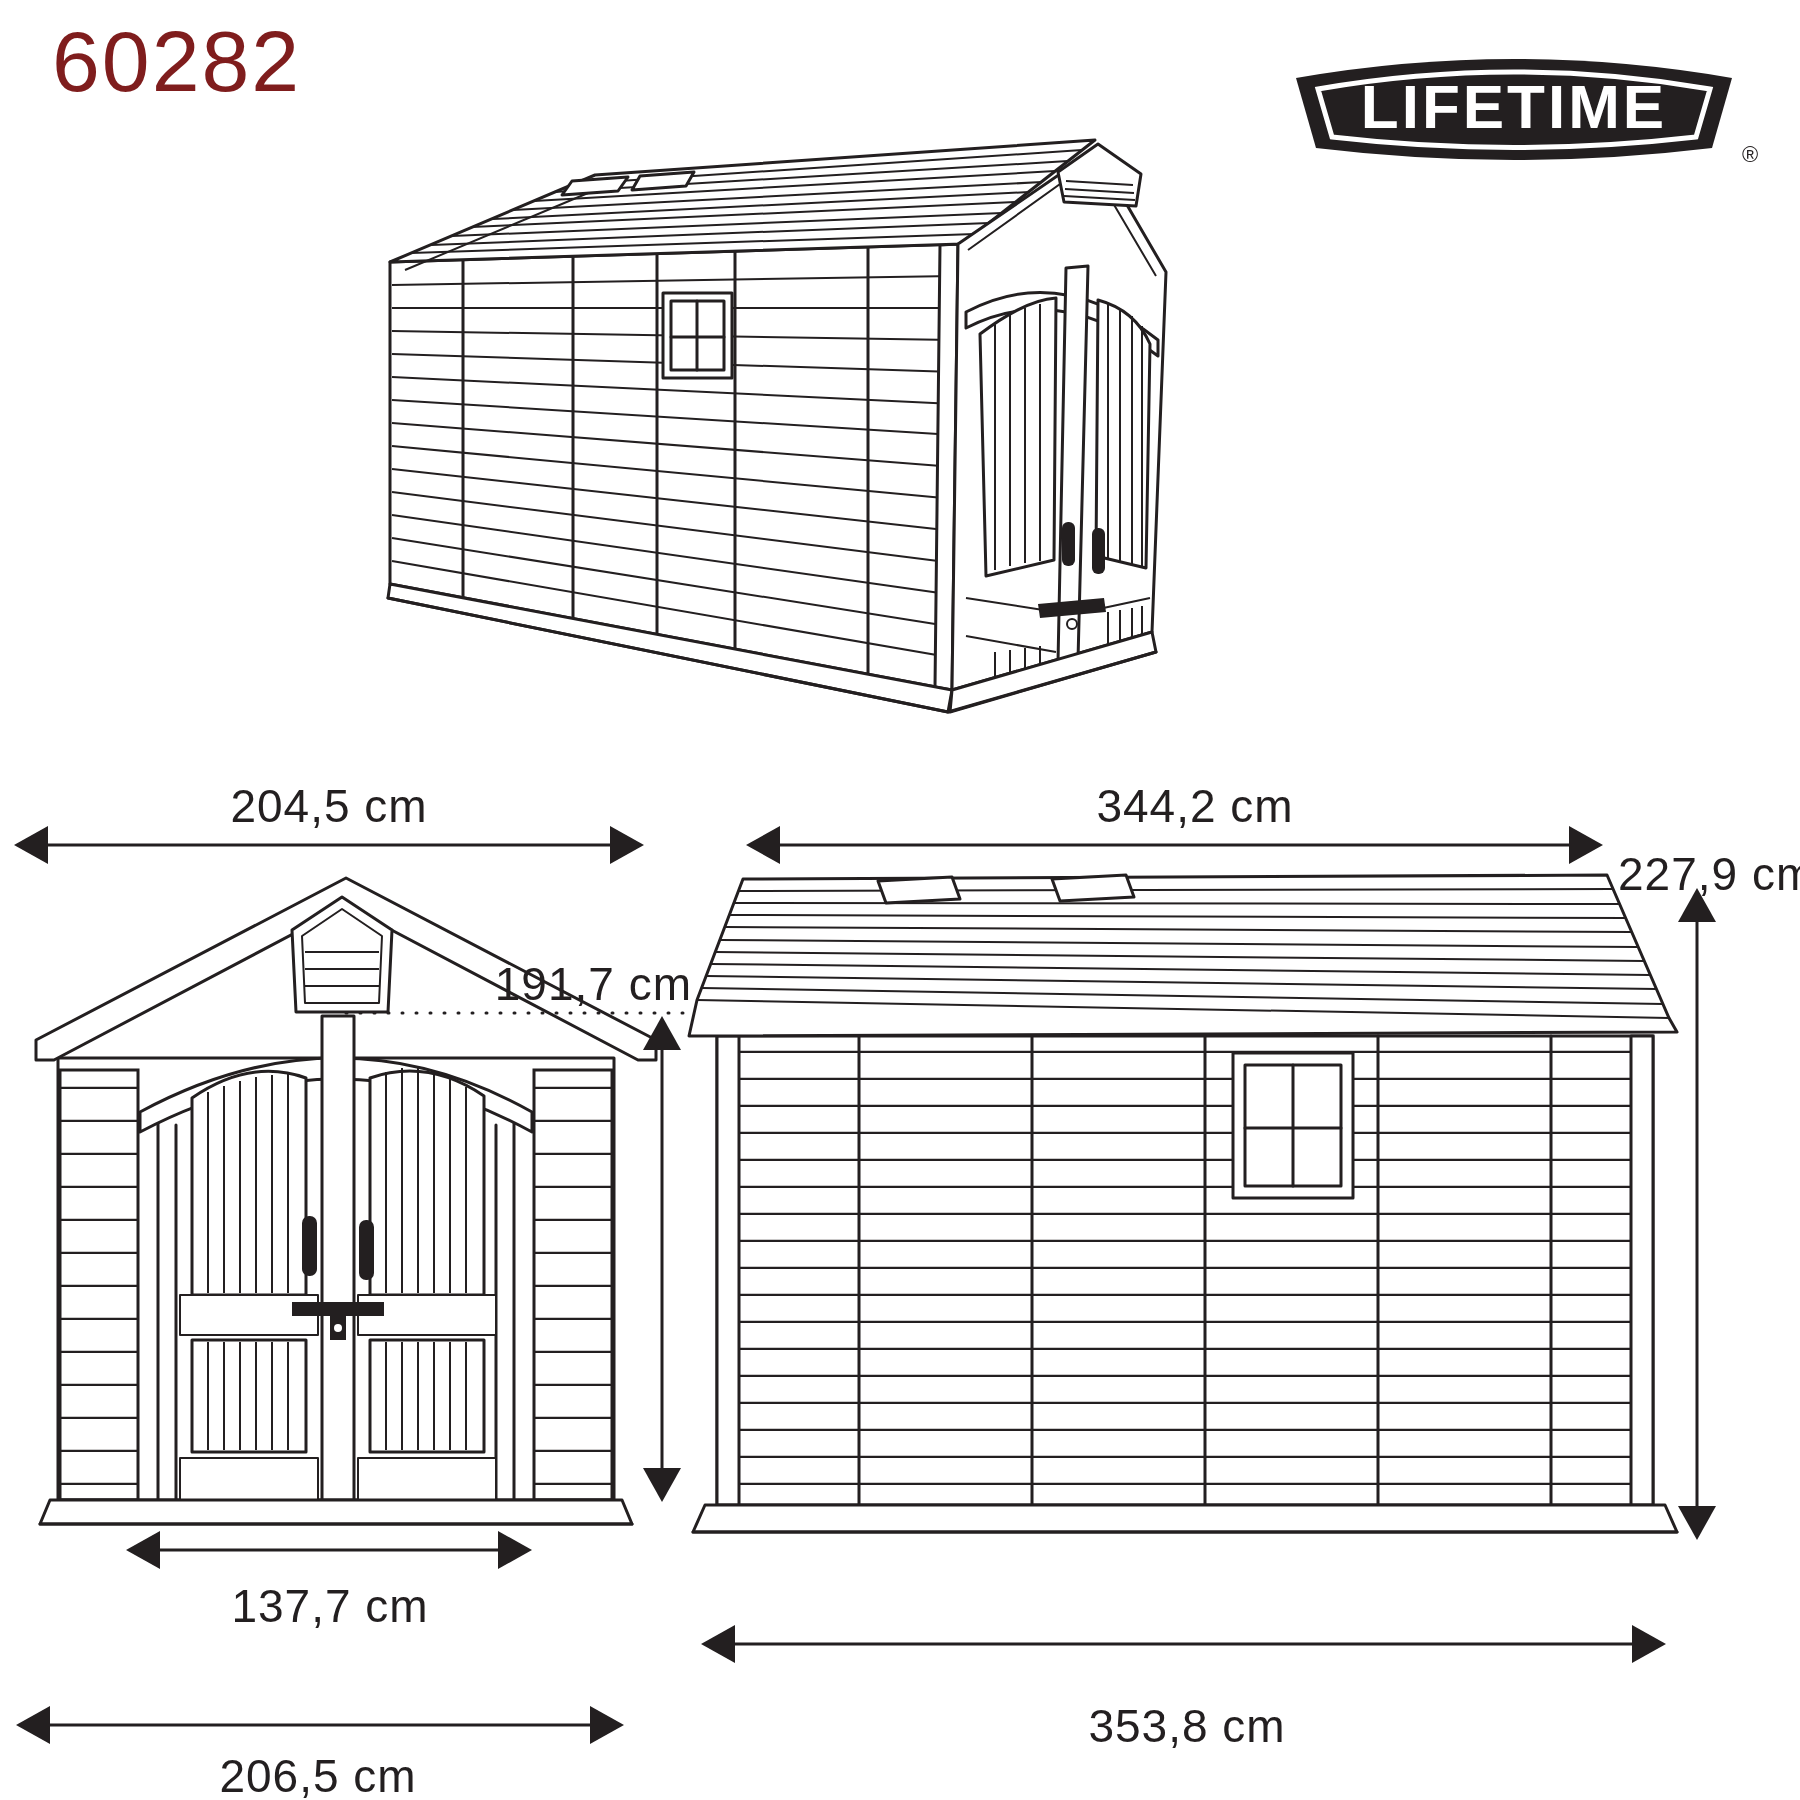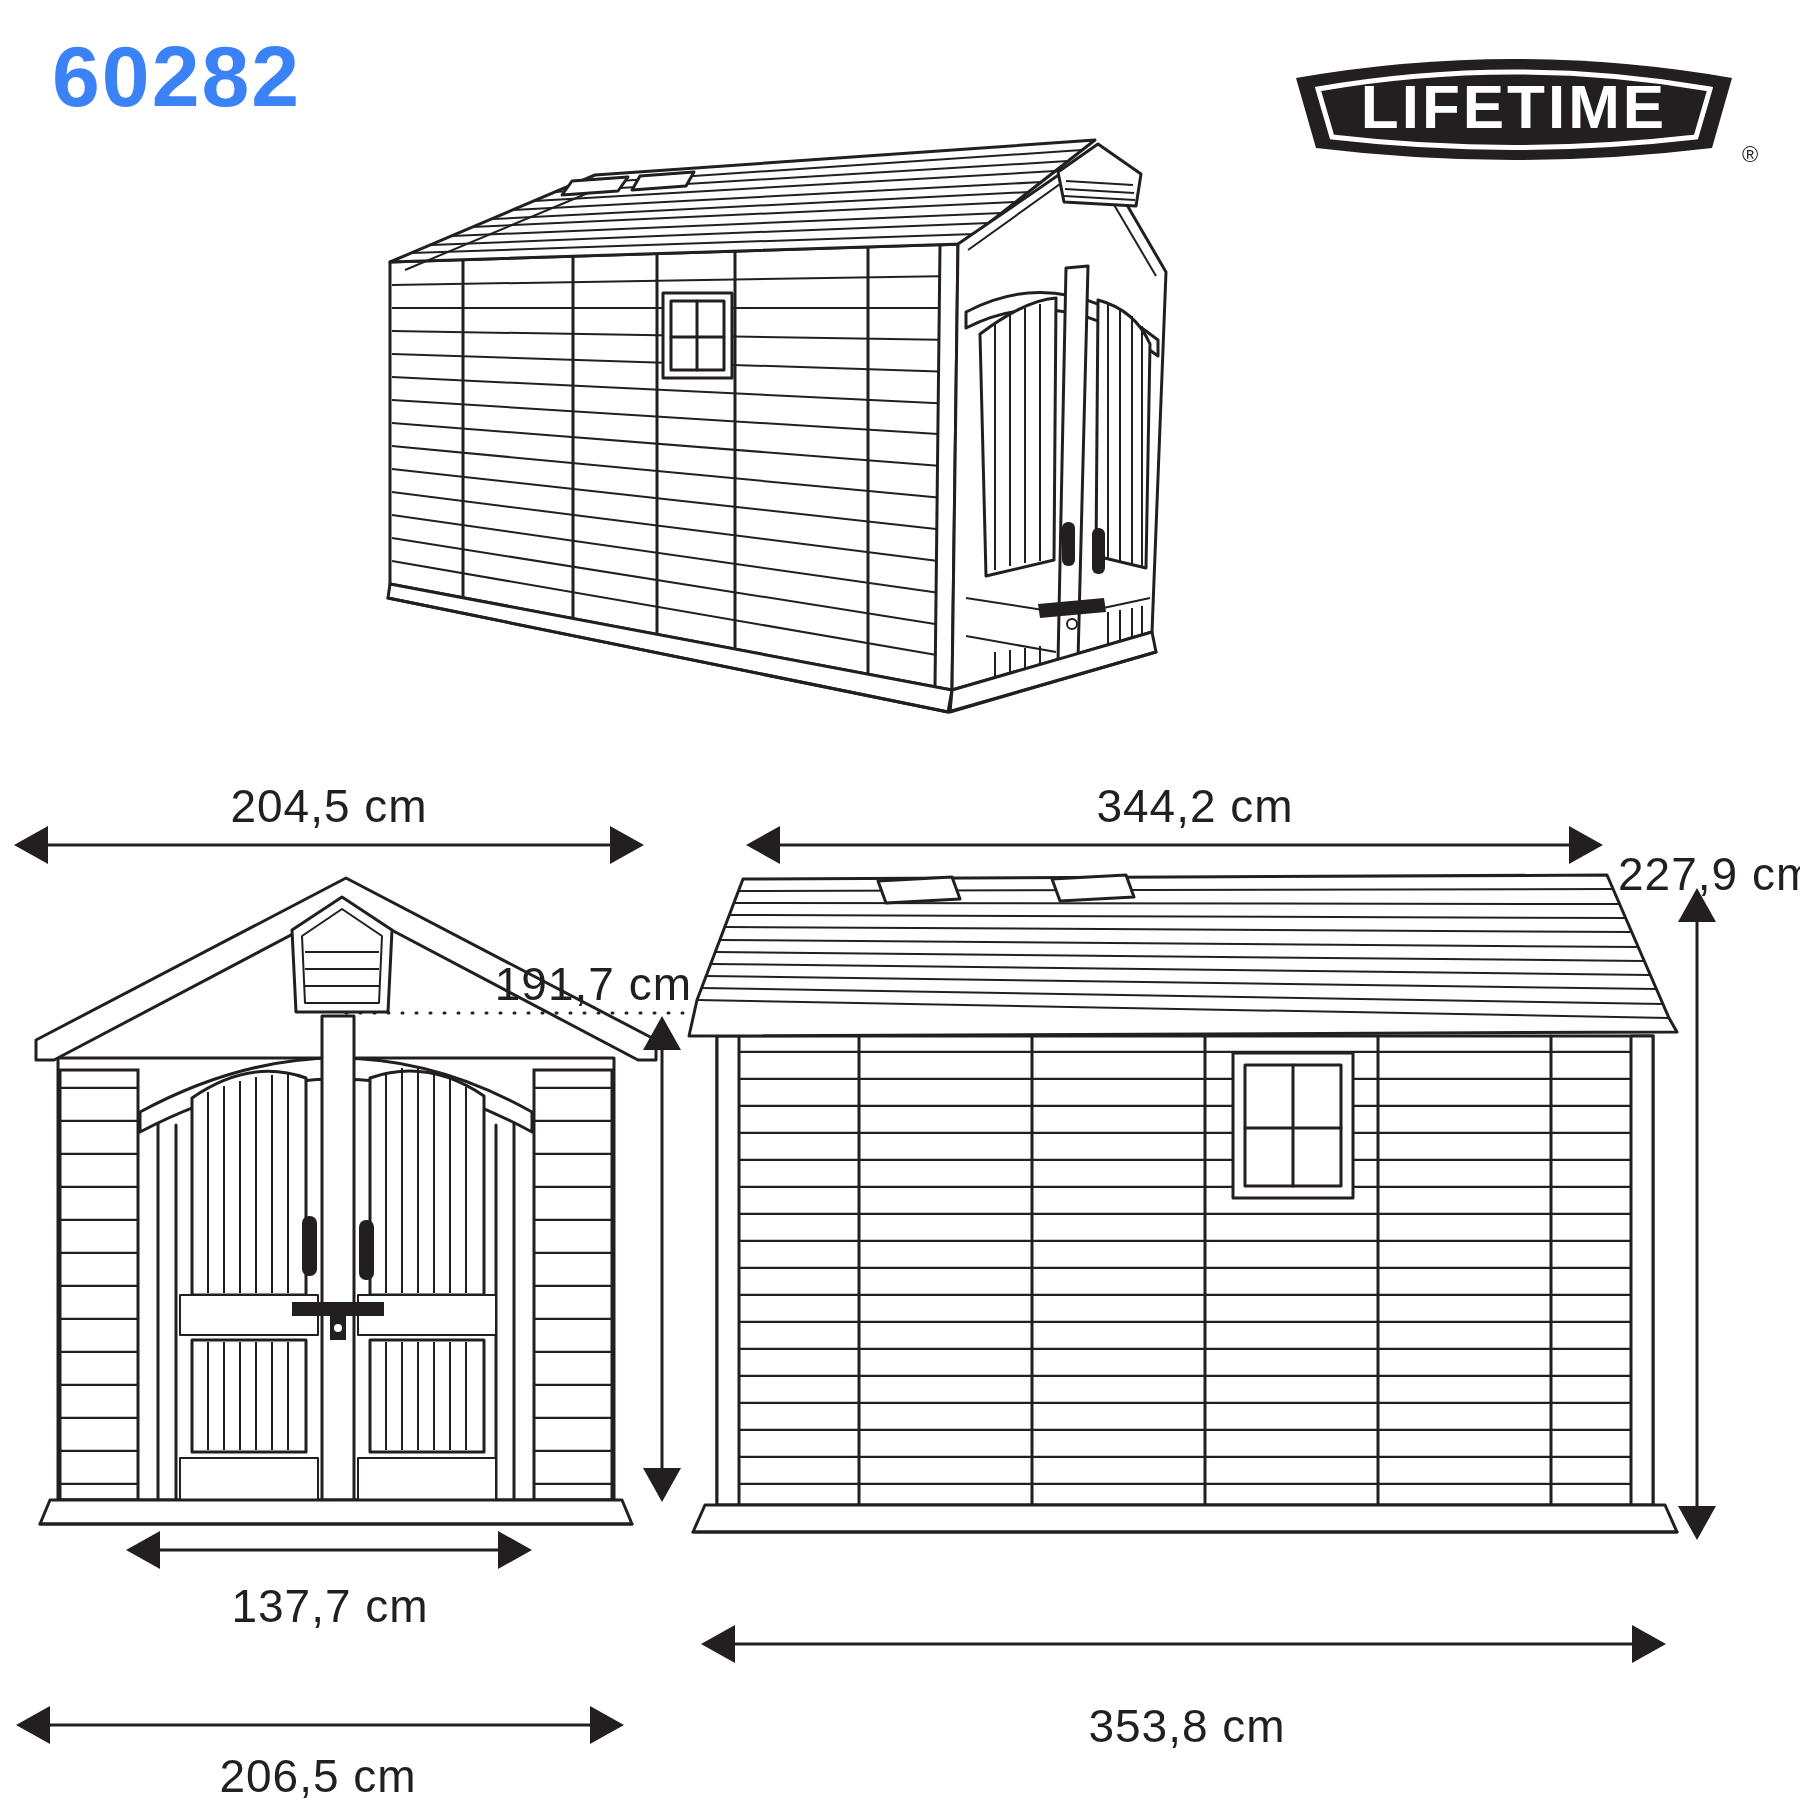--- a/index.html
+++ b/index.html
@@ -1,19 +1,19 @@
 <!DOCTYPE html>
 <html><head>
 <meta charset="utf-8">
 <style>
   html,body{margin:0;padding:0;background:#fff;}
   #page{position:relative;width:1800px;height:1800px;background:#fff;overflow:hidden;
         font-family:"Liberation Sans",sans-serif;color:#231f20;}
-  #model-number{position:absolute;left:52px;top:27px;font-size:86px;font-weight:700;
-        letter-spacing:2px;color:#3b82f6;}
+  #model-number{position:absolute;left:52px;top:12px;font-size:86px;font-weight:400;
+        letter-spacing:2px;color:#7f1d1d;}
   #brand-logo{position:absolute;left:1280px;top:34px;width:500px;height:140px;}
   #main-drawing{position:absolute;left:0;top:0;width:1800px;height:1800px;}
   .dim-label{font-size:46px;fill:#231f20;letter-spacing:1px;}
   .ink{stroke:#231f20;fill:none;stroke-width:3;stroke-linejoin:round;stroke-linecap:round;}
   .ink-thin{stroke:#231f20;fill:none;stroke-width:2;stroke-linejoin:round;}
   .white{fill:#ffffff;stroke:#231f20;stroke-width:3;stroke-linejoin:round;}
   .solid{fill:#231f20;stroke:none;}
 </style>
 </head>
 <body>

